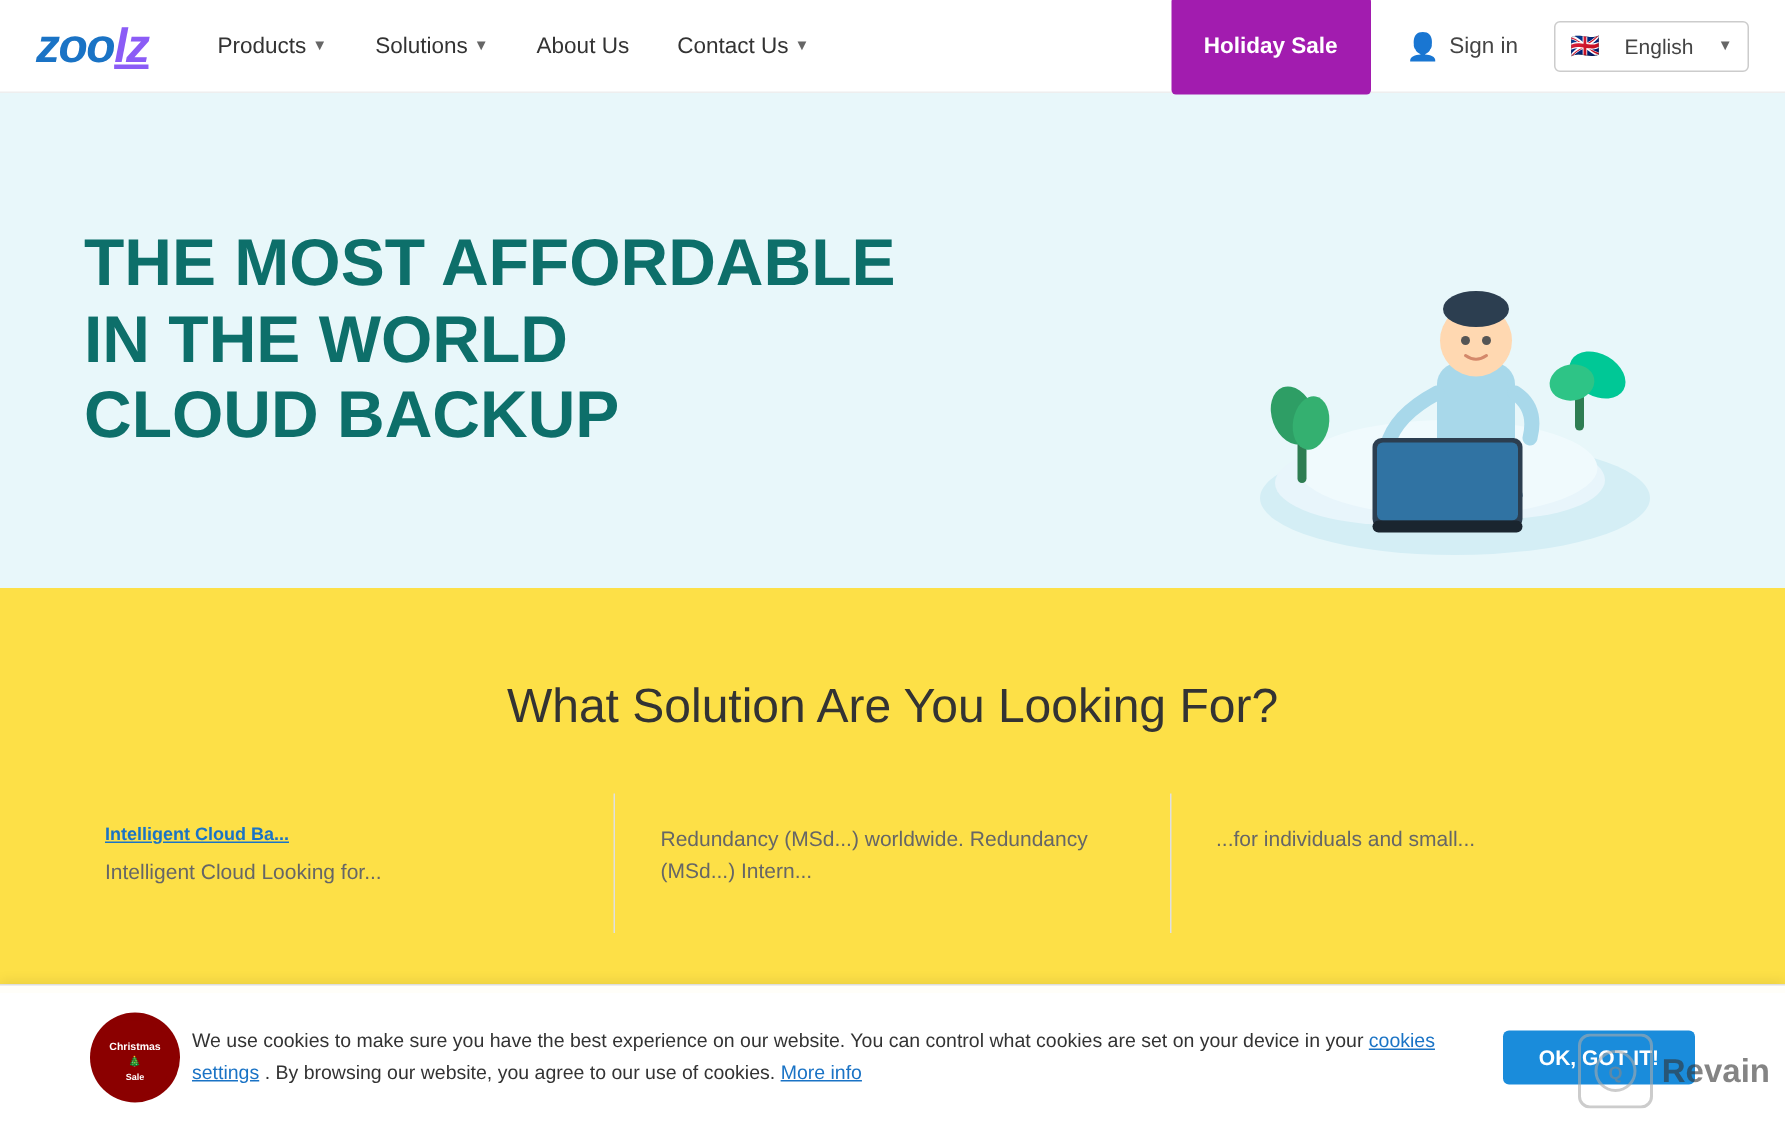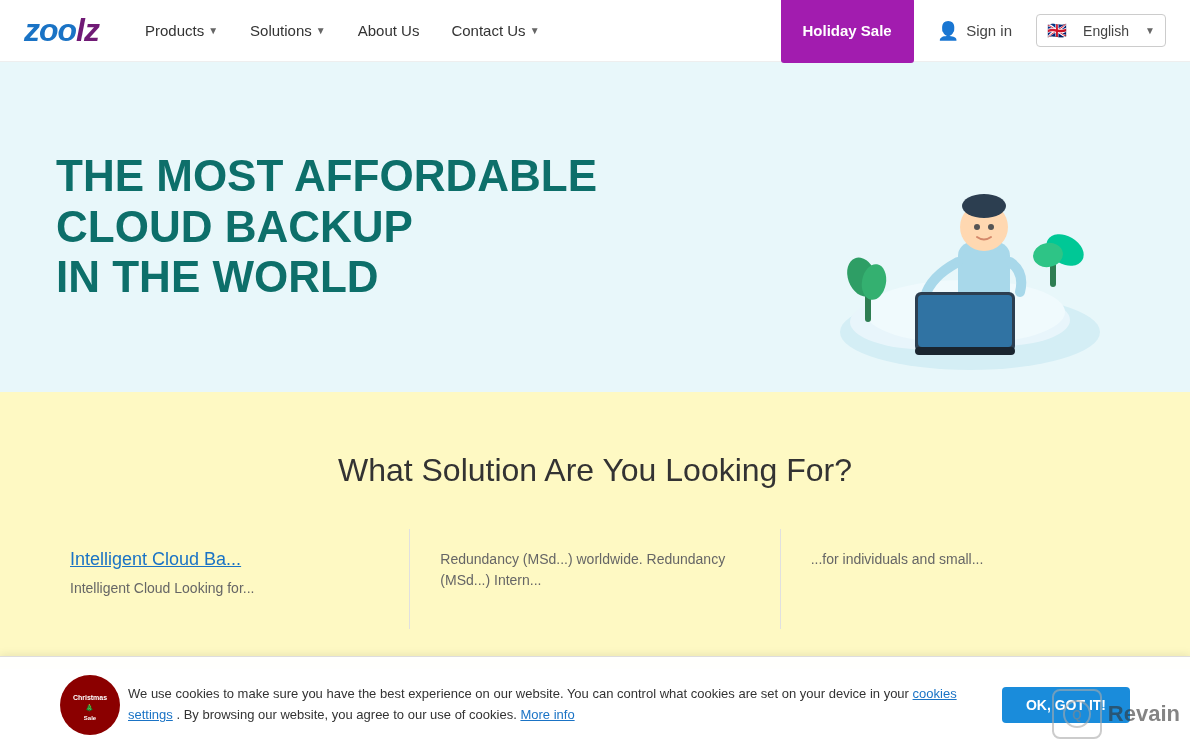--- a/index.html
+++ b/index.html
@@ -98,21 +98,21 @@
     .hero-illustration {
       position: absolute;
       right: 60px;
       top: 30px;
       width: 320px;
       height: 280px;
     }
 
     
     .section-solutions {
-      background: #fef9c3;
+      background: #fde047;
       padding: 60px 40px 40px;
       text-align: center;
     }
     .section-title {
       font-size: 32px;
       font-weight: 400;
       color: #333;
       margin-bottom: 40px;
     }
     .solutions-grid {
@@ -123,22 +123,22 @@
     }
     .solution-col {
       flex: 1;
       max-width: 380px;
       padding: 20px 30px 30px;
       border-right: 1px solid #e0e0e0;
       text-align: left;
     }
     .solution-col:last-child { border-right: none; }
     .solution-title {
-      font-size: 18px;
-      font-weight: 400;
+      font-size: 12px;
+      font-weight: 700;
       color: #1a73c5;
       text-decoration: underline;
       margin-bottom: 8px;
     }
     .solution-desc {
       font-size: 14px;
       color: #666;
       line-height: 1.5;
     }
 
@@ -217,21 +217,21 @@
       font-size: 22px;
       font-weight: 700;
       color: #333;
     }
   </style>
 </head>
 <body>
 
 <nav>
   <div style="font-size:32px;font-weight:900;color:#1a73c5;font-style:italic;margin-right:32px;letter-spacing:-1px;">
-    <span>zoo</span><span style="color:#701a75;">lz</span>
+    <span>zoo</span><span style="color:#8b5cf6;text-decoration:underline;">lz</span>
   </div>
 
   <div class="nav-links">
     <div class="nav-link">
       <span>Products</span>
       <span class="chevron">▼</span>
     </div>
     <div class="nav-link">
       <span>Solutions</span>
       <span class="chevron">▼</span>
@@ -258,22 +258,22 @@
       <span>English</span>
       <span style="font-size:10px;color:#666;">▼</span>
     </div>
   </div>
 </nav>
 
 <section class="hero">
   <div class="hero-text">
     <div class="hero-headline">
       <div>THE MOST AFFORDABLE</div>
+      <div>IN THE WORLD</div>
       <div>CLOUD BACKUP</div>
-      <div>IN THE WORLD</div>
     </div>
   </div>
 
   <div class="hero-illustration">
     <svg viewBox="0 0 320 280" xmlns="http://www.w3.org/2000/svg" width="320" height="280">
 
       <ellipse cx="160" cy="240" rx="130" ry="38" fill="#d4eef5"></ellipse>
       <ellipse cx="120" cy="230" rx="80" ry="28" fill="#e8f5fb"></ellipse>
       <ellipse cx="190" cy="228" rx="70" ry="26" fill="#e8f5fb"></ellipse>
       <ellipse cx="155" cy="220" rx="100" ry="32" fill="#f0fafd"></ellipse>

